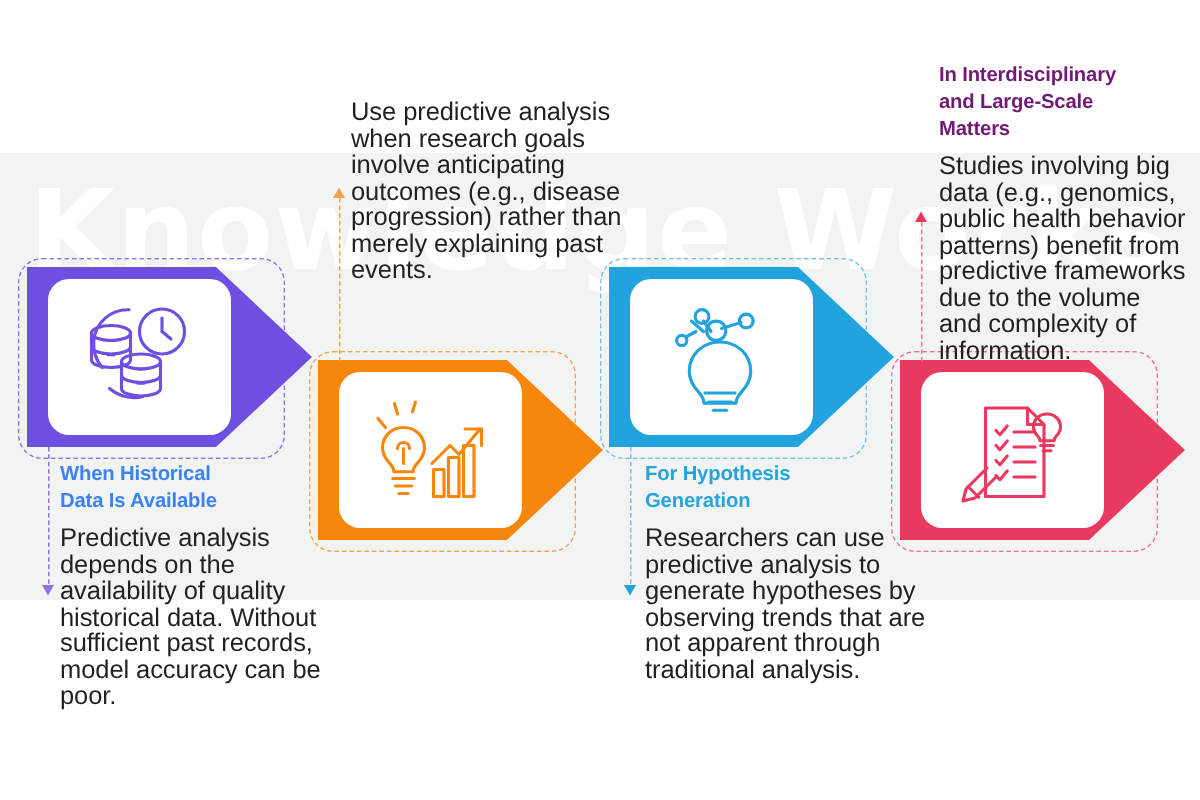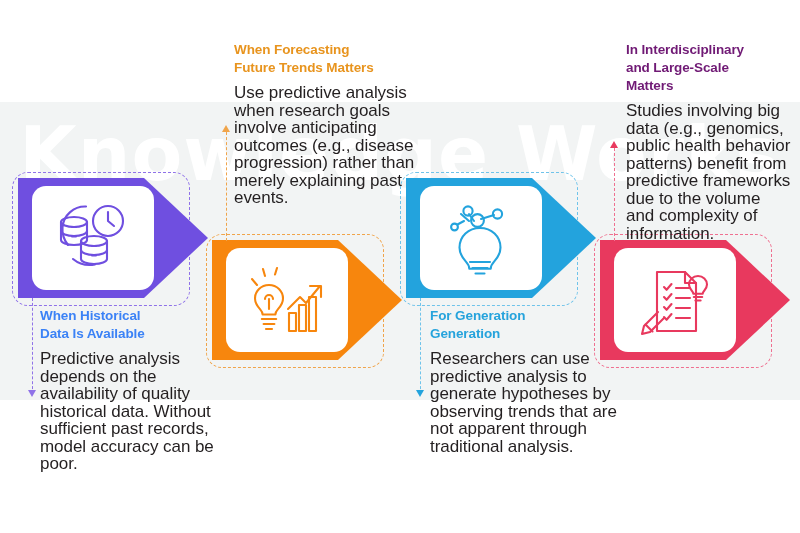--- a/index.html
+++ b/index.html
@@ -131,22 +131,21 @@
     </div>
   </div>
 
   <div class="conn" style="left:226px;top:127px;width:2px;height:114px;">
     <div class="vline" style="height:114px;border-left-color:#f0a44a;"></div>
     <div class="arrowhead" style="left:-3.6px;top:-2px;border-left:4.5px solid transparent;border-right:4.5px solid transparent;border-bottom:7px solid #f0a44a;"></div>
   </div>
 
   <div class="tblock" style="left:234px;top:41px;width:200px;">
     <div class="ttitle" style="color:#e8941e;">
-      <span>When Forecasting</span><br>
-      <span>Future Trends Matters</span>
+      <br>
     </div>
     <p class="tbody">Use predictive analysis when research goals involve anticipating outcomes (e.g., disease progression) rather than merely explaining past events.</p>
   </div>
 
   <div class="card" style="left:406px;top:178px;">
     <div class="dash" style="border:1.4px dashed #6fc3ea;"></div>
     <div class="arrow" style="background:#23a3dd;"></div>
     <div class="notch"></div>
     <div class="icon-wrap">
       <svg width="74" height="76" viewBox="0 0 74 76" fill="none" stroke="#23a3dd" stroke-width="2.1" stroke-linecap="round" stroke-linejoin="round">
@@ -166,21 +165,21 @@
     </div>
   </div>
 
   <div class="conn" style="left:420px;top:298px;width:2px;height:96px;">
     <div class="vline" style="height:96px;border-left-color:#6fc3ea;"></div>
     <div class="arrowhead" style="left:-3.6px;top:92px;border-left:4.5px solid transparent;border-right:4.5px solid transparent;border-top:7px solid #23a3dd;"></div>
   </div>
 
   <div class="tblock" style="left:430px;top:307px;width:192px;">
     <div class="ttitle" style="color:#26a3dc;">
-      <span>For Generation</span><br>
+      <span>For Hypothesis</span><br>
       <span>Generation</span>
     </div>
     <p class="tbody">Researchers can use predictive analysis to generate hypotheses by observing trends that are not apparent through traditional analysis.</p>
   </div>
 
   <div class="card" style="left:600px;top:240px;">
     <div class="dash" style="border:1.4px dashed #ef7090;"></div>
     <div class="arrow" style="background:#e8395e;"></div>
     <div class="notch"></div>
     <div class="icon-wrap">

